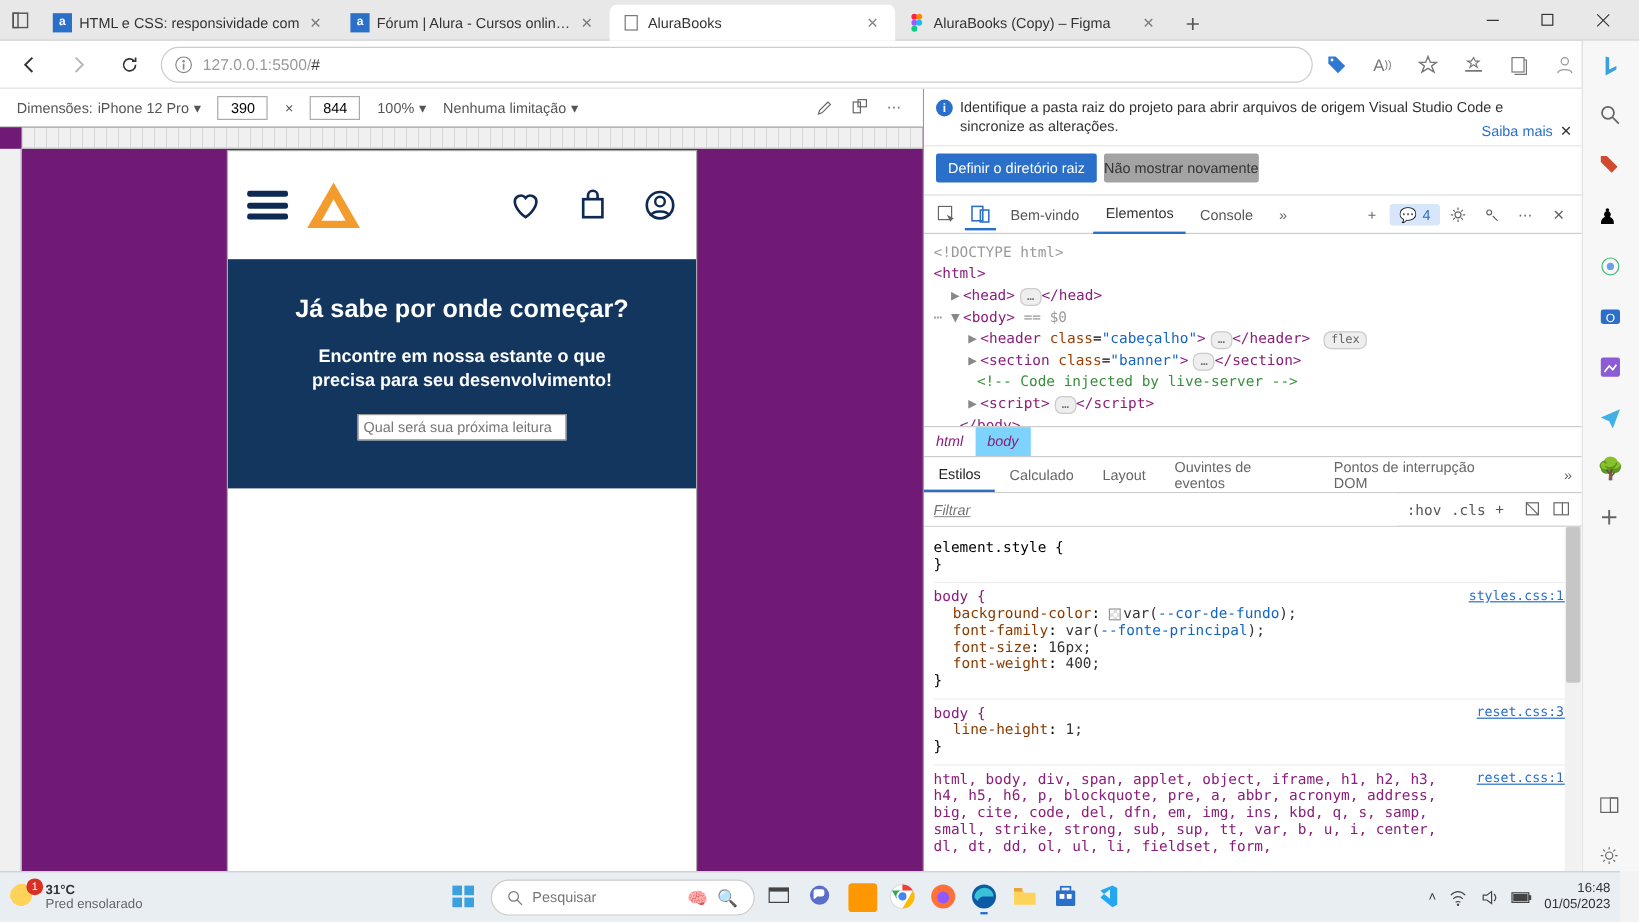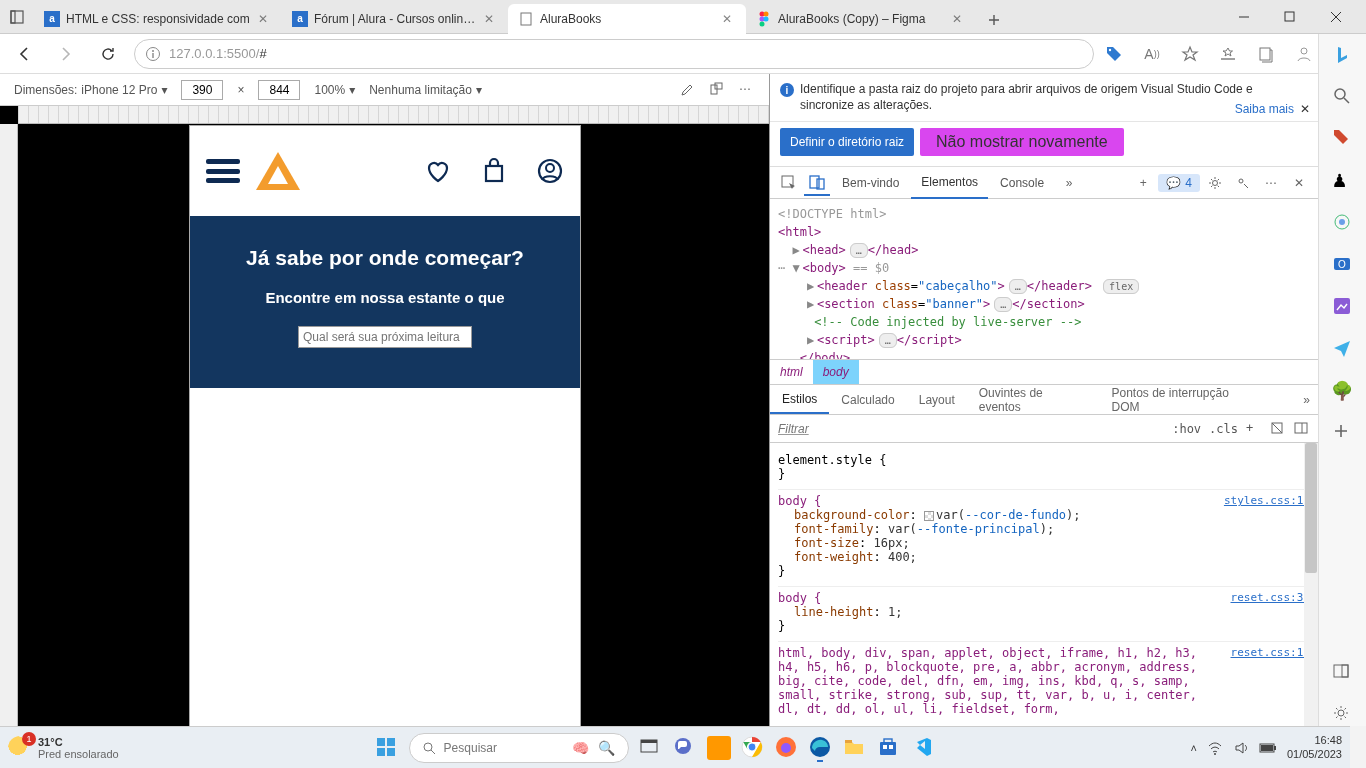--- a/index.html
+++ b/index.html
@@ -34,21 +34,21 @@
 .main { position: absolute; top: 74px; left: 0; right: 48px; bottom: 42px; display: flex; }
 
 
 .viewport-pane { width: 770px; background: #e1e1e1; display: flex; flex-direction: column; border-right: 1px solid #999; }
 .device-toolbar { height: 32px; background: #fff; border-bottom: 1px solid #ccc; display: flex; align-items: center; gap: 14px; padding: 0 14px; font-size: 12px; color: #555; }
 .device-toolbar .sel { display: flex; align-items: center; gap: 4px; }
 .device-toolbar input { width: 42px; height: 20px; border: 1px solid #aaa; text-align: center; font-size: 12px; }
 .device-toolbar .spacer { flex: 1; }
 .dtb-ic { width: 16px; height: 16px; color: #666; }
 
-.device-stage { flex: 1; position: relative; background: #000000; overflow: hidden; }
+.device-stage { flex: 1; position: relative; background: #701a75; overflow: hidden; }
 .rulers-top { height: 18px; background: #f0f0f0; border-bottom: 1px solid #bbb; margin-left: 18px; position: relative; }
 .rulers-top::before { content: ""; position: absolute; inset: 0; background: repeating-linear-gradient(90deg,#bbb 0,#bbb 1px,transparent 1px,transparent 10px); opacity: .5; }
 .rulers-left { position: absolute; left: 0; top: 18px; bottom: 0; width: 18px; background: #f0f0f0; border-right: 1px solid #bbb; }
 .device-frame { position: absolute; left: 190px; top: 20px; width: 390px; height: 610px; background: #fff; box-shadow: 0 0 0 1px #aaa; }
 .app-header { height: 90px; display: flex; align-items: center; justify-content: space-between; padding: 0 16px; }
 .app-header .left { display: flex; align-items: center; gap: 16px; }
 .hamburger { width: 34px; height: 24px; display: flex; flex-direction: column; justify-content: space-between; }
 .hamburger span { height: 5px; background: #0e2a52; border-radius: 2px; }
 .logo-tri { width: 0; height: 0; border-left: 22px solid transparent; border-right: 22px solid transparent; border-bottom: 38px solid #f39c2d; position: relative; }
 .logo-tri::after { content: ""; position: absolute; left: -10px; top: 14px; width: 0; height: 0; border-left: 10px solid transparent; border-right: 10px solid transparent; border-bottom: 18px solid #fff; }
@@ -61,21 +61,21 @@
 
 
 .devtools { flex: 1; display: flex; flex-direction: column; background: #fff; min-width: 0; }
 .dt-info { padding: 8px 10px; font-size: 12px; color: #333; display: flex; gap: 6px; align-items: flex-start; border-bottom: 1px solid #e5e5e5; position: relative; }
 .dt-info .info-ic { width: 14px; height: 14px; background: #2a6fc9; border-radius: 50%; color: #fff; font-size: 10px; font-weight: bold; display: flex; align-items: center; justify-content: center; flex: 0 0 14px; margin-top: 1px; }
 .dt-info .txt { flex: 1; line-height: 1.3; }
 .dt-info .saiba { position: absolute; right: 24px; top: 28px; color: #2a6fc9; font-size: 12px; }
 .dt-info .close-x { position: absolute; right: 6px; top: 28px; width: 12px; height: 12px; }
 .dt-btns { padding: 6px 10px 10px; display: flex; gap: 6px; border-bottom: 1px solid #ddd; }
 .dt-btns .b1 { background: #2a6fc9; color: #fff; border: none; padding: 5px 10px; font-size: 12px; border-radius: 2px; }
-.dt-btns .b2 { background: #d946ef; color: #333; border: none; padding: 5px 16px; font-size: 16px; border-radius: 2px; }
+.dt-btns .b2 { background: #a3a3a3; color: #333; border: none; padding: 5px 0; font-size: 12px; border-radius: 2px; }
 
 .dt-tabs { height: 32px; display: flex; align-items: center; border-bottom: 1px solid #ccc; padding: 0 6px; gap: 2px; }
 .dt-tabs .tool-ic { width: 26px; height: 26px; display: flex; align-items: center; justify-content: center; color: #666; }
 .dt-tabs .tool-ic.active { color: #2a6fc9; border-bottom: 2px solid #2a6fc9; }
 .dt-tabs .tabl { padding: 0 10px; height: 32px; display: flex; align-items: center; font-size: 12px; color: #555; }
 .dt-tabs .tabl.active { color: #333; border-bottom: 2px solid #2a6fc9; }
 .dt-tabs .spacer { flex: 1; }
 .issues-badge { background: #d7e6fa; color: #2a6fc9; padding: 2px 8px; border-radius: 3px; font-size: 12px; display: flex; align-items: center; gap: 4px; }
 
 .dom-tree { padding: 6px 8px; font-family: Consolas, monospace; font-size: 12px; line-height: 1.5; flex: 0 0 auto; height: 160px; overflow: hidden; }
@@ -385,21 +385,21 @@
                 <svg width="28" height="28" viewBox="0 0 28 28">
                   <circle cx="14" cy="14" r="11" fill="none" stroke="#0e2a52" stroke-width="2.2"></circle>
                   <circle cx="14" cy="11" r="4" fill="none" stroke="#0e2a52" stroke-width="2"></circle>
                   <path d="M6 23c2-5 14-5 16 0" fill="none" stroke="#0e2a52" stroke-width="2"></path>
                 </svg>
               </span>
           </div>
         </div>
         <div class="banner">
           <h2>Já sabe por onde começar?</h2>
-          <p><span>Encontre em nossa estante o que</span><br></p>
+          <p><span>Encontre em nossa estante o que</span><br><span>precisa para seu desenvolvimento!</span></p>
           <input type="text" placeholder="Qual será sua próxima leitura" style="">
         </div>
       </div>
     </div>
   </div>
 
   <div class="devtools">
     <div class="dt-info">
       <span class="info-ic">i</span>
       <span class="txt">Identifique a pasta raiz do projeto para abrir arquivos de origem Visual Studio Code e sincronize as alterações.</span>

